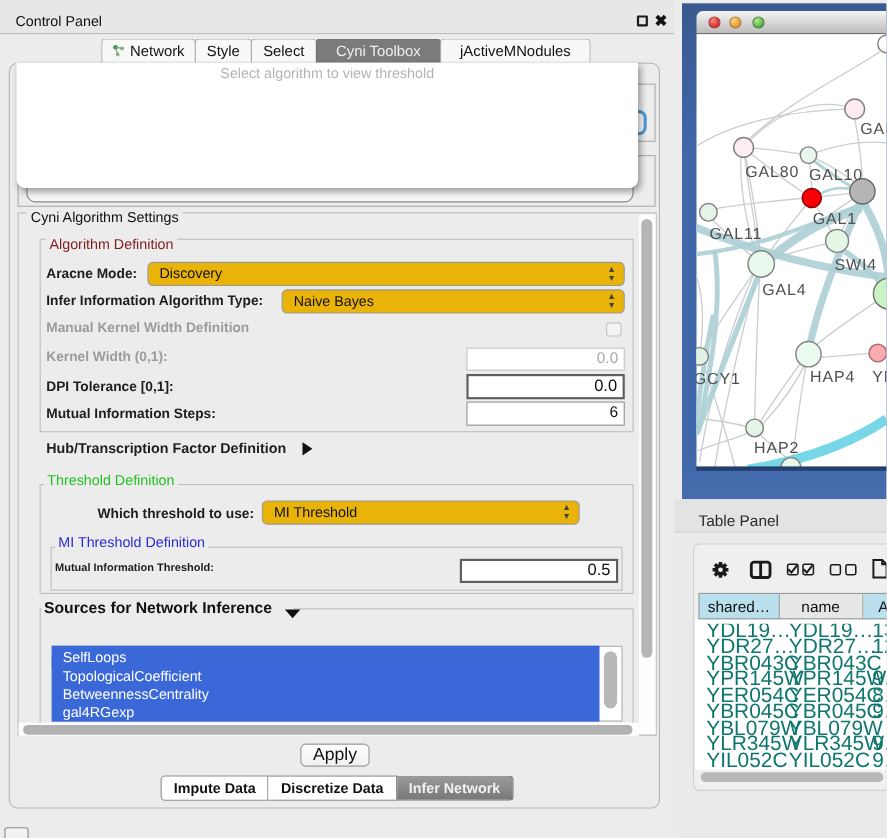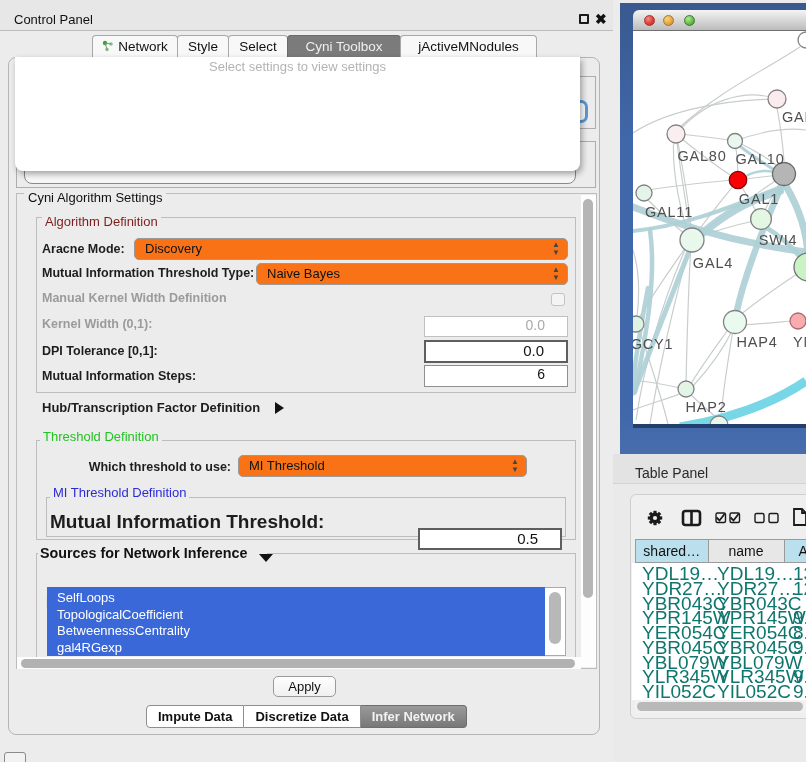--- a/index.html
+++ b/index.html
@@ -2,25 +2,25 @@
 <html><head>
 <meta charset="utf-8">
 <style>
 * { margin:0; padding:0; box-sizing:border-box; }
 html,body { width:806px; height:762px; overflow:hidden; background:#ececec;
   font-family:"Liberation Sans", sans-serif; }
 #stage { position:relative; width:806px; height:646px;text-decoration:underline; }
 .abs { position:absolute; }
 .lbl { font-size:12.5px; font-weight:bold; color:#1d1d1d; }
 .glbl { font-size:12.5px; font-weight:bold; color:#9b9b9b; }
-.combo { position:absolute; background:#f97316; border:1px solid #9a9a9a; border-radius:5px;
+.combo { position:absolute; background:#eab308; border:1px solid #9a9a9a; border-radius:5px;
   font-size:13px; color:#111; line-height:20px; padding-left:10px; }
 .spin { position:absolute; right:7px; top:2px; width:8px; font-size:8px; color:#444; line-height:8px; text-align:center;}
 .field { position:absolute; background:#fff; font-size:14px; color:#111; text-align:right;
-  padding-right:22px; }
+  padding-right:5px; }
 </style>
 </head>
 <body>
 <div id="stage">
 
   <div class="abs" style="left:0; top:0; width:613px; height:762px; background:#ececec;">
 
     <div class="abs" style="left:0; top:0; width:613px; height:31px; background:#e7e7e7; border-bottom:1px solid #bdbdbd;">
       <div class="abs" style="left:14px; top:12px; font-size:13px; color:#111;">Control Panel</div>
       <div class="abs" style="left:579px; top:14px; width:10px; height:10px; border:2px solid #1a1a1a; border-radius:1px;"></div>
@@ -47,21 +47,21 @@
     <div class="abs" style="left:24px; top:190px; background:#ececec; padding:0 4px; font-size:13px; color:#111;">Cyni Algorithm Settings</div>
 
     <div class="abs" style="left:581px; top:195px; width:15px; height:472px; background:#fdfdfd;"></div>
     <div class="abs" style="left:583px; top:199px; width:10px; height:399px; background:#b5b5b5; border-radius:5px;"></div>
 
     <div class="abs" style="left:36px; top:217px; width:540px; height:176px; border:1px solid #bdbdbd;"></div>
     <div class="abs" style="left:42px; top:214px; background:#ececec; padding:0 3px; font-size:13px; color:#7f1d1d;">Algorithm Definition</div>
 
     <div class="lbl abs" style="left:42px; top:242px;">Aracne Mode:</div>
     <div class="combo" style="left:134px; top:238px; width:434px; height:22px;">Discovery<span class="spin">▲<br>▼</span></div>
-    <div class="lbl abs" style="left:42px; top:266px;">Mutual Information Threshold Type:</div>
+    <div class="lbl abs" style="left:42px; top:266px;">Infer Information Algorithm Type:</div>
     <div class="combo" style="left:256px; top:263px; width:312px; height:22px;">Naive Bayes<span class="spin">▲<br>▼</span></div>
     <div class="glbl abs" style="left:42px; top:291px;">Manual Kernel Width Definition</div>
     <div class="abs" style="left:551px; top:293px; width:14px; height:13px; border:1px solid #c3c3c3; border-radius:3px; background:#f4f4f4;"></div>
     <div class="glbl abs" style="left:42px; top:317px;">Kernel Width (0,1):</div>
     <div class="field" style="left:424px; top:316px; width:144px; height:21px; border:1px solid #c0c0c0; color:#a9a9a9;">0.0</div>
     <div class="lbl abs" style="left:42px; top:344px;">DPI Tolerance [0,1]:</div>
     <div class="field" style="left:424px; top:340px; width:144px; height:23px; border:2px solid #5e5e5e; font-size:15px;">0.0</div>
     <div class="lbl abs" style="left:42px; top:369px;">Mutual Information Steps:</div>
     <div class="field" style="left:424px; top:365px; width:144px; height:22px; border:1px solid #8f8f8f;">6</div>
 
@@ -69,43 +69,43 @@
     <div class="abs" style="left:275px; top:402px; width:0; height:0; border-left:9px solid #111; border-top:6px solid transparent; border-bottom:6px solid transparent;"></div>
 
     <div class="abs" style="left:36px; top:440px; width:540px; height:100px; border:1px solid #bdbdbd;"></div>
     <div class="abs" style="left:40px; top:429px; background:#ececec; padding:0 3px; font-size:13px; color:#22c322;">Threshold Definition</div>
 
     <div class="lbl abs" style="left:81px; top:460px; width:150px; text-align:right;">Which threshold to use:</div>
     <div class="combo" style="left:238px; top:455px; width:289px; height:22px;">MI Threshold<span class="spin">▲<br>▼</span></div>
 
     <div class="abs" style="left:46px; top:497px; width:520px; height:40px; border:1px solid #bdbdbd;"></div>
     <div class="abs" style="left:50px; top:485px; background:#ececec; padding:0 3px; font-size:13px; color:#2b2bd5;">MI Threshold Definition</div>
-    <div class="abs" style="left:50px; top:511px; font-size:19px; font-weight:bold; color:#1d1d1d;">Mutual Information Threshold:</div>
-    <div class="field" style="left:418px; top:508px; width:144px; height:22px; border:2px solid #5e5e5e; font-size:15px;margin-top:20px;">0.5</div>
+    <div class="abs" style="left:50px; top:511px; font-size:10px; font-weight:bold; color:#1d1d1d;">Mutual Information Threshold:</div>
+    <div class="field" style="left:418px; top:508px; width:144px; height:22px; border:2px solid #5e5e5e; font-size:15px;">0.5</div>
 
     <div class="abs" style="left:36px; top:553px; width:540px; height:112px; border:1px solid #bdbdbd;"></div>
     <div class="abs" style="left:38px; top:545px; background:#ececec; padding:0 4px 0 2px; font-size:14.3px; font-weight:bold; color:#111;">Sources for Network Inference&nbsp;&nbsp;&nbsp;&nbsp;</div>
     <div class="abs" style="left:259px; top:554px; width:0; height:0; border-top:8px solid #111; border-left:7px solid transparent; border-right:7px solid transparent;"></div>
     <div class="abs" style="left:46px; top:594px; font-size:14px; font-weight:bold; color:#15803d;">Data Attributes</div>
 
     <div class="abs" style="left:47px; top:587px; width:519px; height:69px; background:#fff; border:1px solid #aaa;"></div>
     <div class="abs" style="left:47px; top:587px; width:498px; height:69px; background:#3a68d8;"></div>
     <div class="abs" style="left:57px; top:590px; font-size:13px; color:#fff; line-height:16.6px;">SelfLoops<br>TopologicalCoefficient<br>BetweennessCentrality<br>gal4RGexp</div>
     <div class="abs" style="left:549px; top:592px; width:12px; height:52px; background:#b8b8b8; border-radius:6px;"></div>
 
     <div class="abs" style="left:17px; top:657px; width:564px; height:12px; background:#fdfdfd;"></div>
     <div class="abs" style="left:21px; top:659px; width:554px; height:9px; background:#b2b2b2; border-radius:4.5px;"></div>
 
-    <div class="abs" style="left:273px; top:676px; width:63px; height:21px; border:1px solid #9a9a9a; border-radius:5px; background:linear-gradient(#fefefe,#f0f0f0); text-align:center; font-size:13px; line-height:19px; color:#111;">Apply</div>
+    <div class="abs" style="left:273px; top:676px; width:63px; height:21px; border:1px solid #9a9a9a; border-radius:5px; background:linear-gradient(#fefefe,#f0f0f0); text-align:center; font-size:16px; line-height:19px; color:#111;">Apply</div>
 
     <div id="segtabs" class="abs" style="left:146px; top:705px;"><span style="display:inline-block; vertical-align:top; height:23px; padding:0 11px; font-size:13px; font-weight:bold; line-height:22px; background:#fff; color:#111; border:1px solid #8e8e8e;border-radius:4px 0 0 4px;">Impute Data</span><span style="display:inline-block; vertical-align:top; height:23px; padding:0 11px; font-size:13px; font-weight:bold; line-height:22px; background:#fff; color:#111; border:1px solid #8e8e8e;border-left:none;">Discretize Data</span><span style="display:inline-block; vertical-align:top; height:23px; padding:0 11px; font-size:13px; font-weight:bold; line-height:22px; background:linear-gradient(#9a9a9a,#787878); color:#f2f2f2; border:1px solid #6e6e6e;border-left:none;border-radius:0 4px 4px 0;">Infer Network</span></div>
   </div>
 
   <div class="abs" style="left:15px; top:57px; width:565px; height:114px; background:#fff; border-radius:0 0 8px 8px; box-shadow:2px 3px 6px rgba(0,0,0,0.35);">
-    <div style="text-align:center; font-size:13px; color:#b3b3b3; padding-top:3px; line-height:14px;">Select settings to view settings</div>
+    <div style="text-align:center; font-size:13px; color:#b3b3b3; padding-top:3px; line-height:14px;">Select algorithm to view threshold</div>
   </div>
 
   <div class="abs" style="left:4px; top:752px; width:22px; height:14px; border:1px solid #8a8a8a; border-radius:3px; background:#f2f2f2;"></div>
 
   <div class="abs" style="left:616px; top:373px; width:5px; height:6px; border-left:2px solid #9a9a9a; border-top:2px solid #9a9a9a;"></div>
 
   <div class="abs" style="left:613px; top:0; width:193px; height:762px; background:#ececec;"></div>
   <div class="abs" style="left:620px; top:3px; width:186px; height:451px; background:linear-gradient(#39598f,#4067a9 30%,#4067a9 90%,#476dad);"></div>
 
   <div class="abs" style="left:633px; top:10px; width:173px; height:21px; background:linear-gradient(#f4f4f4,#bcbcbc); border-bottom:1px solid #6f6f6f; border-radius:6px 0 0 0;">

